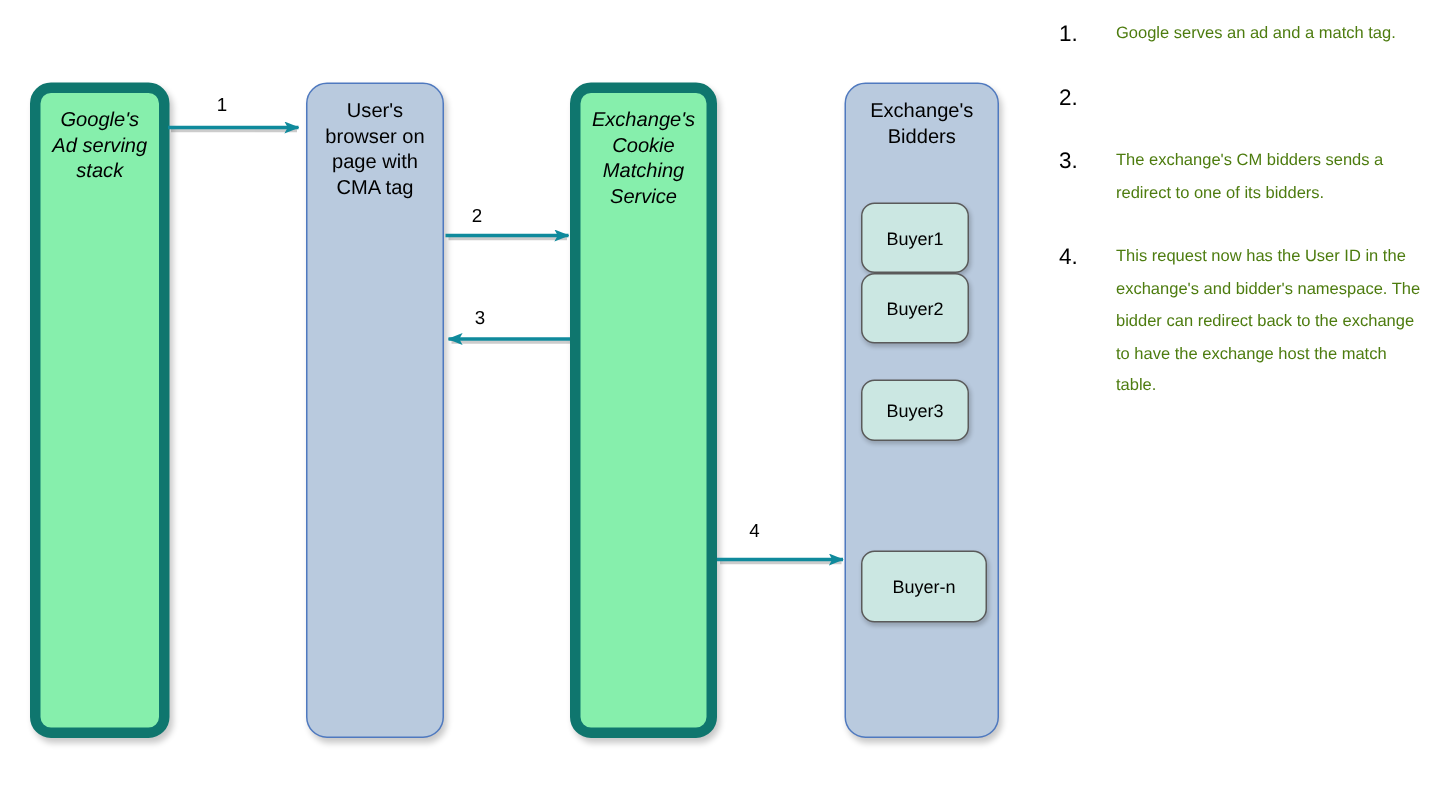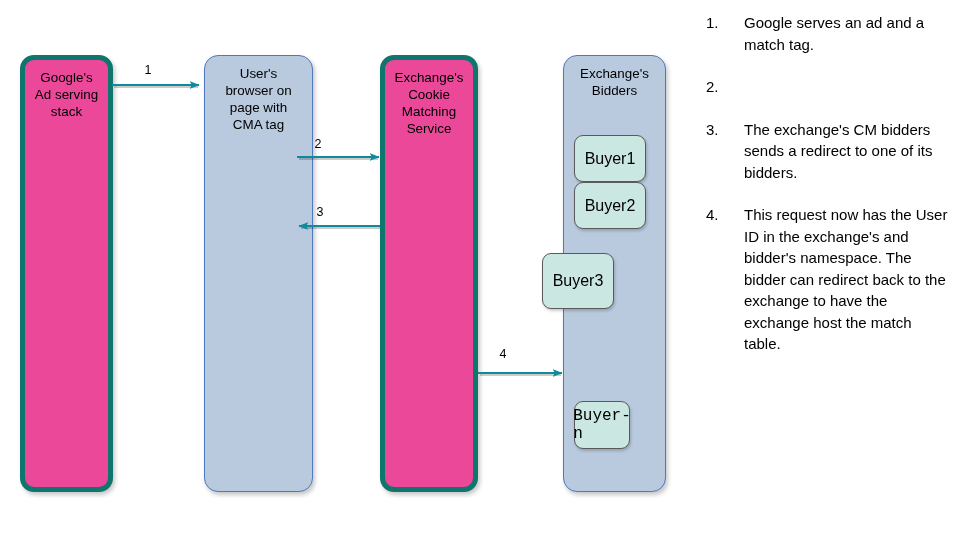--- a/index.html
+++ b/index.html
@@ -19,22 +19,23 @@
   
   .pbox {
     position: absolute;
     box-sizing: border-box;
     border-radius: 14px;
     box-shadow: 2px 3px 4px rgba(0,0,0,0.22);
     display: flex;
     justify-content: center;
   }
   .pbox.green {
-    background: #ec4899;
-    border: 5px solid #0f766e;
+    background: #86efac;
+    border: 7px solid #0f766e;
+    font-style: italic;
   }
   .pbox.blue {
     background: #b9cade;
     border: 1px solid #4f79bf;
   }
   .pbox .cap {
     margin-top: 9px;
     width: 100%;
     text-align: center;
     font-size: 13.4px;
@@ -48,21 +49,21 @@
   
   .buyer {
     position: absolute;
     box-sizing: border-box;
     background: #cbe7e2;
     border: 1px solid #5a5a5a;
     border-radius: 9px;
     display: flex;
     align-items: center;
     justify-content: center;
-    font-size: 16px;
+    font-size: 12px;
     color: #000000;
     box-shadow: 1px 2px 3px rgba(0,0,0,0.20);
   }
 
   
   .arrow-svg {
     position: absolute;
     left: 0;
     top: 0;
     width: 960px;
@@ -89,37 +90,37 @@
   }
   .step-num {
     width: 38px;
     flex: 0 0 38px;
     font-size: 15px;
     line-height: 21.5px;
     color: #000000;
   }
   .step-text {
     flex: 1 1 auto;
-    font-size: 15px;
+    font-size: 11px;
     line-height: 21.5px;
-    color: #000000;
+    color: #4d7c0f;
   }
 </style>
 </head>
 <body>
 
 <div id="page">
 
   <div class="pbox green" style="left:20px; top:55px; width:93px; height:437px;">
     <div class="cap">Google's
 Ad serving
 stack</div>
   </div>
 
-  <div class="pbox blue" style="left:204px; top:55px; width:109px; height:437px;">
+  <div class="pbox blue" style="left:204px; top:55px; width:92px; height:437px;">
     <div class="cap">User's
 browser on
 page with
 CMA tag</div>
   </div>
 
   <div class="pbox green" style="left:380px; top:55px; width:98px; height:437px;">
     <div class="cap">Exchange's
 Cookie
 Matching
@@ -130,24 +131,24 @@
     <div class="cap">Exchange's
 Bidders</div>
   </div>
 
   <div class="buyer" style="left:574px; top:135px; width:72px; height:47px;">
     <span>Buyer1</span>
   </div>
   <div class="buyer" style="left:574px; top:182px; width:72px; height:47px;">
     <span>Buyer2</span>
   </div>
-  <div class="buyer" style="left:542px; top:253px; width:72px; height:56px;">
+  <div class="buyer" style="left:574px; top:253px; width:72px; height:41px;">
     <span>Buyer3</span>
   </div>
-  <div class="buyer" style="left:574px; top:401px; width:56px; height:48px;font-family:Liberation Mono, monospace;">
+  <div class="buyer" style="left:574px; top:367px; width:84px; height:48px;">
     <span>Buyer-n</span>
   </div>
 
   <svg class="arrow-svg" viewBox="0 0 960 540">
     <defs>
       <marker id="ahR" markerWidth="10" markerHeight="8" refX="9.4" refY="4" orient="auto" markerUnits="userSpaceOnUse">
         <path d="M0,0 L10,4 L0,8 L2.2,4 Z" fill="#0f8a9c"></path>
       </marker>
       <marker id="ahL" markerWidth="10" markerHeight="8" refX="9.4" refY="4" orient="auto" markerUnits="userSpaceOnUse">
         <path d="M0,0 L10,4 L0,8 L2.2,4 Z" fill="#0f8a9c"></path>

